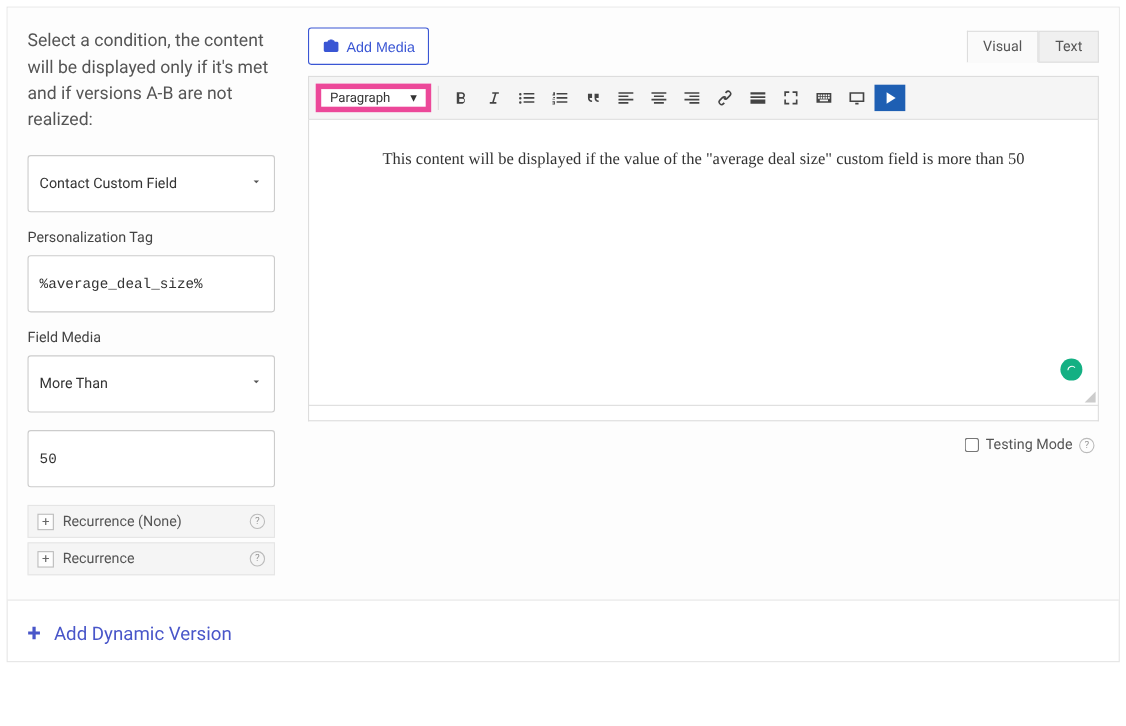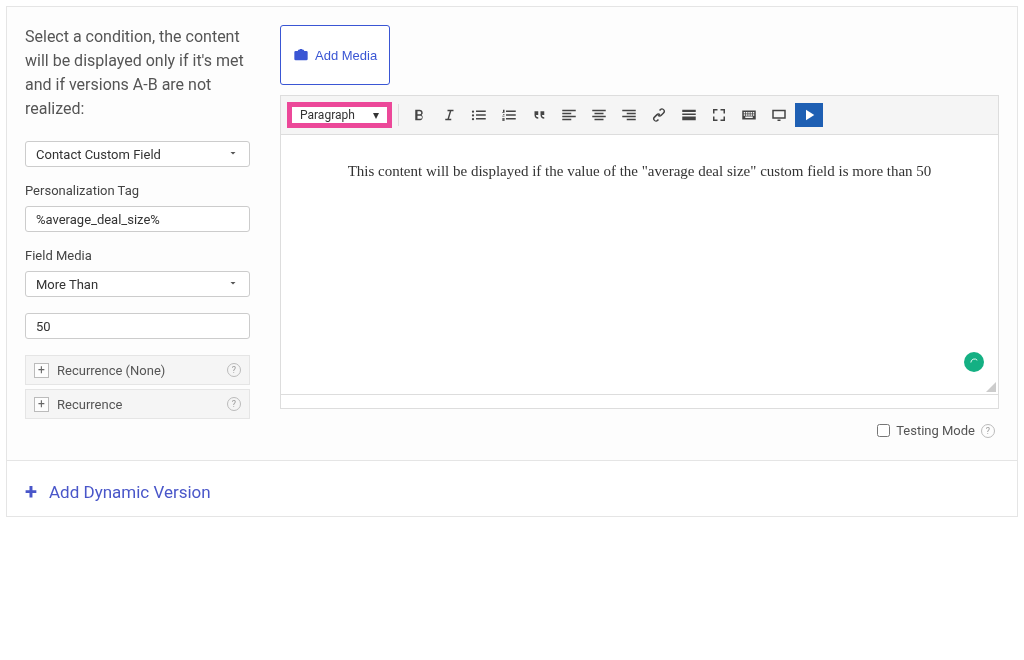--- a/index.html
+++ b/index.html
@@ -13,31 +13,31 @@
 .dot3 { background: #2c5b7a; }
 .panel-title { font-size: 19px; font-weight: 700; color: #14606a; flex: 1; }
 .hdr-actions { display: flex; height: 100%; }
 .hdr-btn { width: 52px; border-left: 1px solid #e5e5e5; display: flex; align-items: center; justify-content: center; cursor: pointer; color: #555; background: #fafafa; }
 .hdr-btn svg { width: 18px; height: 18px; fill: #555; }
 
 .panel-body { display: flex; padding: 18px; gap: 30px; background: #fdfdfd; }
 .sidebar { width: 225px; flex-shrink: 0; }
 .sidebar-intro { color: #555; line-height: 1.5; margin-bottom: 20px; font-size: 16px; }
 .field-label { color: #444; font-size: 13px; margin-bottom: 8px; display: block; }
-.select, .text-input { width: 100%; height: 26px; border: 1px solid #ccc; border-radius: 3px; padding: 0 10px; font-size: 13px; color: #333; background: #fff; margin-bottom: 16px; position: relative; }
+.select, .text-input { width: 100%; height: 52px; border: 1px solid #ccc; border-radius: 3px; padding: 0 10px; font-size: 13px; color: #333; background: #fff; margin-bottom: 16px; position: relative; }
 .select { display: flex; align-items: center; justify-content: space-between; cursor: pointer; }
 .select-arrow svg { width: 12px; height: 12px; fill: #555; }
-.text-input { display: flex; align-items: center; }
+.text-input { display: flex; align-items: center; font-family: Liberation Mono, monospace; }
 .accordion { border: 1px solid #e5e5e5; background: #f5f5f5; display: flex; align-items: center; height: 30px; padding: 0 8px; font-size: 13px; color: #555; margin-bottom: 4px; }
 .acc-plus { width: 15px; height: 15px; border: 1px solid #bbb; background: #fdfdfd; display: flex; align-items: center; justify-content: center; font-size: 12px; margin-right: 8px; color: #666; }
 .acc-help { margin-left: auto; width: 14px; height: 14px; border: 1px solid #bbb; border-radius: 50%; display: flex; align-items: center; justify-content: center; font-size: 9px; color: #999; }
 
 .editor-area { flex: 1; }
 .media-row { display: flex; align-items: center; margin-bottom: 10px; }
-.btn-media { border: 1px solid #3a56d4; color: #3a56d4; background: #fff; padding: 21px 12px; border-radius: 3px; font-size: 13px; display: flex; align-items: flex-end; gap: 6px; cursor: pointer; }
+.btn-media { border: 1px solid #3a56d4; color: #3a56d4; background: #fff; padding: 8px 12px; border-radius: 3px; font-size: 13px; display: flex; align-items: flex-end; gap: 6px; cursor: pointer; }
 .btn-media svg { width: 16px; height: 16px; fill: #3a56d4; }
 .tabs { margin-left: auto; display: flex; }
 .tab { border: 1px solid #ddd; padding: 6px 14px; font-size: 13px; color: #555; background: #f0f0f0; cursor: pointer; }
 .tab.active { background: #fafafa; border-bottom-color: #fafafa; }
 
 .toolbar { border: 1px solid #ddd; background: #f5f5f5; padding: 6px; display: flex; align-items: center; gap: 2px; }
 .format-select { border: 5px solid #ec4899; background: #fff; height: 26px; width: 105px; padding: 0 8px; display: flex; align-items: center; justify-content: space-between; font-size: 12px; color: #333; cursor: pointer; }
 .tbsep { width: 1px; height: 22px; background: #ddd; margin: 0 4px; }
 .tb-btn { width: 28px; height: 24px; display: flex; align-items: center; justify-content: center; cursor: pointer; color: #444; }
 .tb-btn svg { width: 18px; height: 18px; fill: #444; }
@@ -105,20 +105,24 @@
     </div>
 
     <div class="editor-area">
       <div class="media-row">
         <button class="btn-media">
           <svg viewBox="0 0 24 24">
               <path d="M12 9a4 4 0 100 8 4 4 0 000-8zm0 6a2 2 0 110-4 2 2 0 010 4zM20 6h-3l-1-2h-2V3h-4v1H8L7 6H4a2 2 0 00-2 2v10a2 2 0 002 2h16a2 2 0 002-2V8a2 2 0 00-2-2z"></path>
             </svg>
           <span>Add Media</span>
         </button>
+        <div class="tabs">
+          <div class="tab active">Visual</div>
+          <div class="tab">Text</div>
+        </div>
       </div>
 
       <div class="toolbar">
         <div class="format-select">
           <span>Paragraph</span>
           <span>▾</span>
         </div>
         <div class="tbsep"></div>
         <div class="tb-btn">
             <svg viewBox="0 0 24 24">

